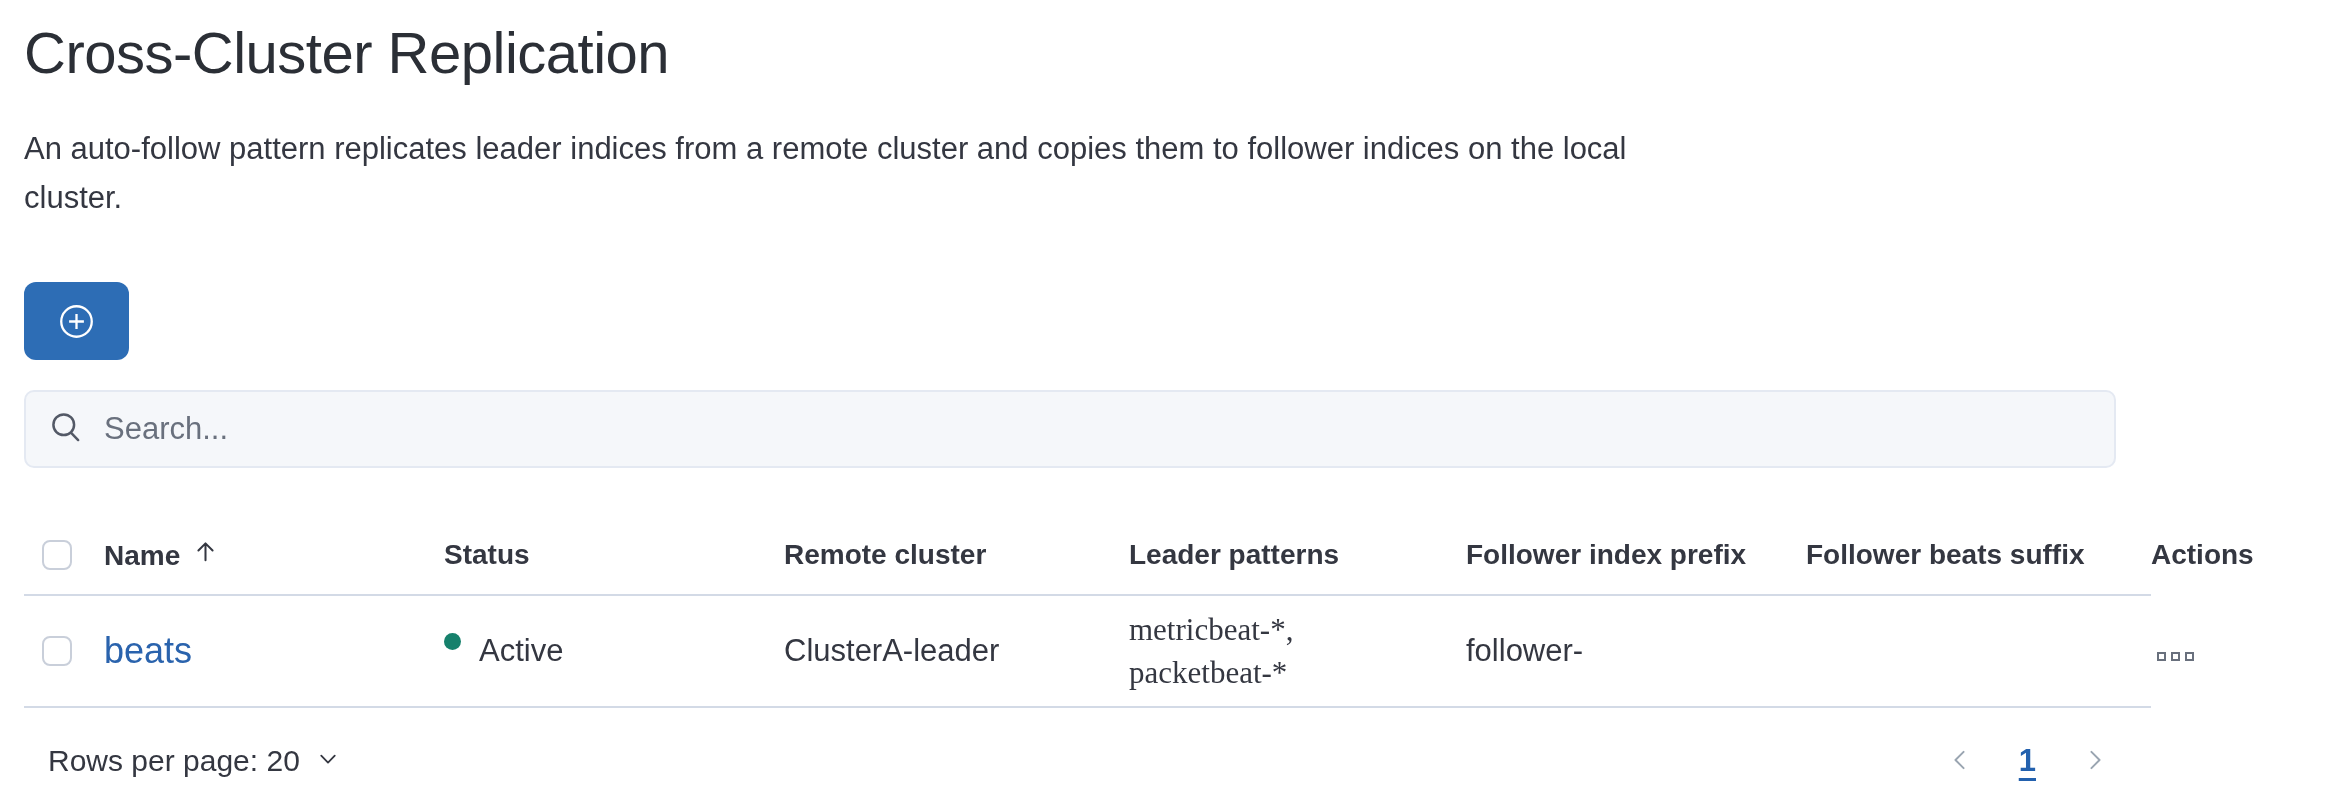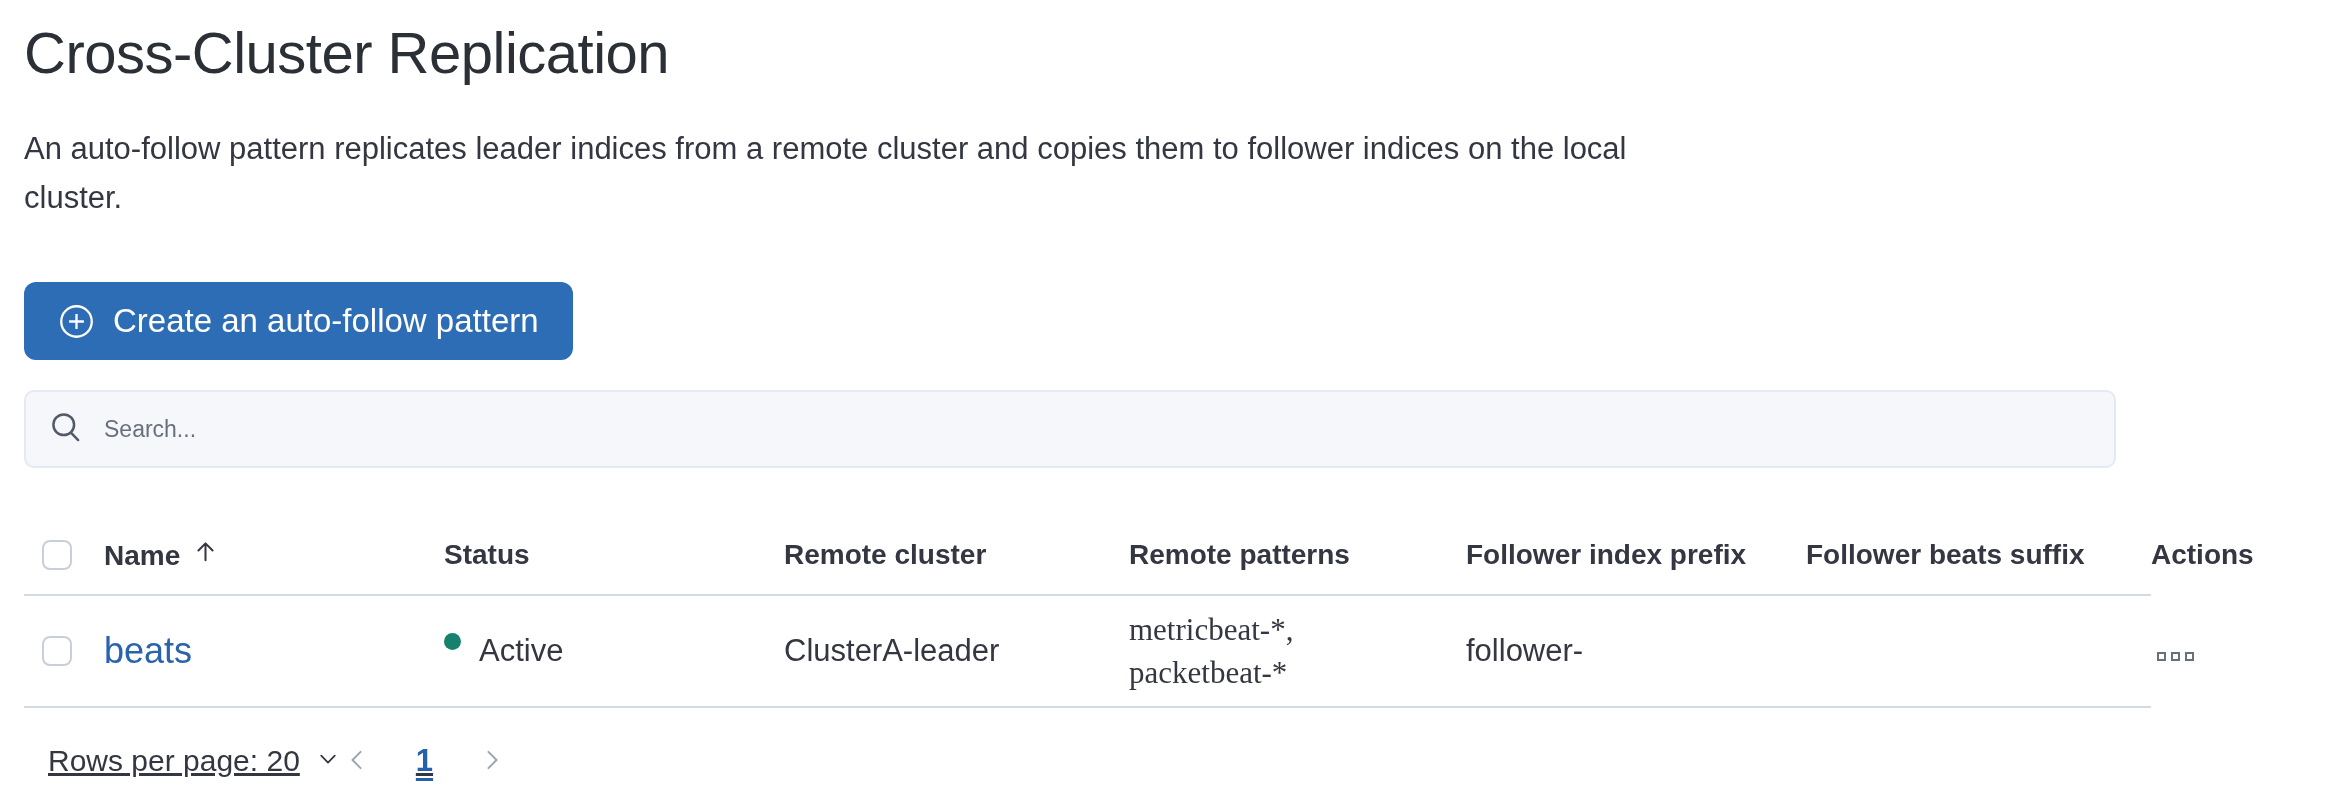--- a/index.html
+++ b/index.html
@@ -88,21 +88,21 @@
     align-items: center;
     padding: 0 22px;
     gap: 20px;
   }
   .search-bar input {
     flex: 1;
     border: none;
     outline: none;
     background: transparent;
     font-family: inherit;
-    font-size: 23px;
+    font-size: 31px;
     color: #000000;
   }
   .search-bar input::placeholder { color: #69707d; }
 
   
   table {
     width: 100%;
     margin-top: 52px;
     border-collapse: collapse;
     table-layout: fixed;
@@ -155,24 +155,23 @@
   .actions-btn .box {
     width: 9px; height: 9px;
     border: 2px solid #69707d;
     background: #ffffff;
   }
 
   
   .footer {
     display: flex;
     align-items: center;
-    justify-content: flex-start;
+    justify-content: space-between;
     margin-top: 22px;
     height: 62px;
-    text-decoration: underline;
   }
   .rows-per-page {
     display: flex;
     align-items: center;
     gap: 16px;
     background: none;
     border: none;
     font-family: inherit;
     font-size: 30px;
     color: #343741;
@@ -201,21 +200,20 @@
 
   <div class="intro">
     <p class="description">An auto-follow pattern replicates leader indices from a remote cluster and copies them to follower indices on the local cluster.</p>
     <button class="create-btn">
       <span class="icon">
         <svg width="37" height="37" viewBox="0 0 16 16" fill="none">
           <circle cx="8" cy="8" r="6.6" stroke="#ffffff" stroke-width="1"></circle>
           <path d="M8 4.8 V11.2 M4.8 8 H11.2" stroke="#ffffff" stroke-width="1"></path>
         </svg>
       </span>
-      <span>Create an auto-follow pattern</span>
     </button>
   </div>
 
   <div class="search-bar">
     <span>
       <svg width="36" height="36" viewBox="0 0 16 16" fill="none">
         <circle cx="7" cy="7" r="4.6" stroke="#535966" stroke-width="1.1"></circle>
         <path d="M10.4 10.7 L13.4 13.8" stroke="#535966" stroke-width="1.1" stroke-linecap="round"></path>
       </svg>
     </span>
@@ -243,21 +241,21 @@
             <span>Name</span>
             <span>
               <svg width="27" height="27" viewBox="0 0 16 16" fill="none">
                 <path d="M8 13.2 V3.4 M3.8 7.4 L8 3.2 L12.2 7.4" stroke="#343741" stroke-width="1.2" stroke-linecap="round" stroke-linejoin="round"></path>
               </svg>
             </span>
           </span>
         </th>
         <th>Status</th>
         <th>Remote cluster</th>
-        <th>Remote patterns</th>
+        <th>Leader patterns</th>
         <th>Follower index prefix</th>
         <th>Follower beats suffix</th>
         <th style="text-align:right">Actions</th>
       </tr>
     </thead>
     <tbody>
       <tr>
         <td>
           <div class="checkbox"></div>
         </td>

